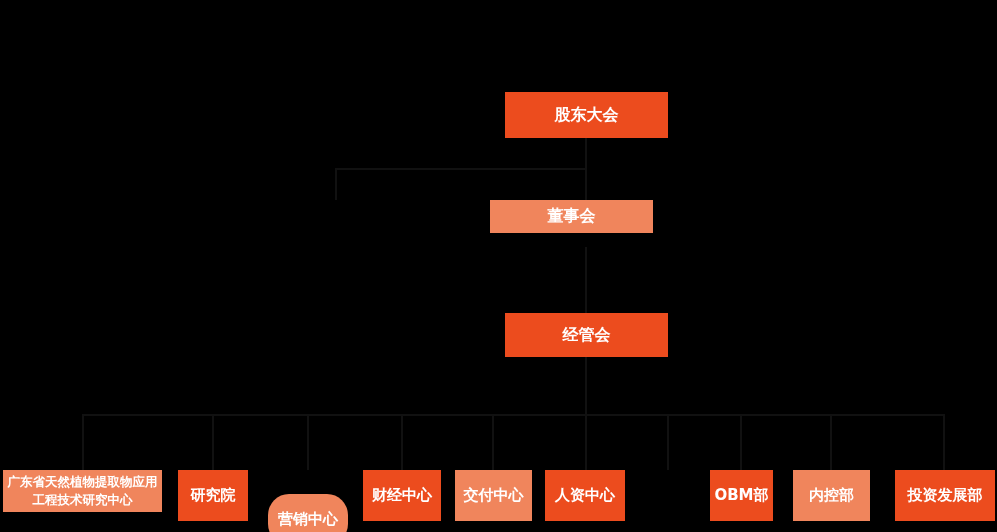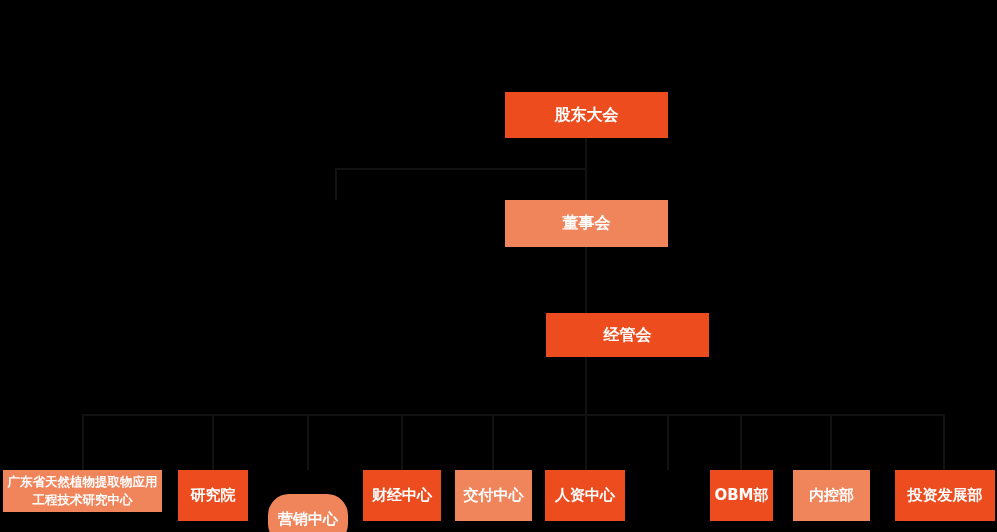--- a/index.html
+++ b/index.html
@@ -42,25 +42,25 @@
 <div class="stage">
 
   <div class="redacted" style="left:120px;top:21px;width:749px;height:38px;"></div>
 
   <div class="node primary" style="left:505px;top:92px;width:163px;height:46px;">股东大会</div>
 
   <div class="line" style="left:585px;top:138px;width:2px;height:62px;"></div>
   <div class="line" style="left:335px;top:168px;width:252px;height:2px;"></div>
   <div class="line" style="left:335px;top:168px;width:2px;height:32px;"></div>
 
-  <div class="node secondary" style="left:505px;top:200px;width:163px;height:47px;">董事会</div>
+  <div class="node secondary" style="left:490px;top:200px;width:163px;height:33px;">董事会</div>
 
   <div class="line" style="left:585px;top:247px;width:2px;height:66px;"></div>
 
-  <div class="node primary" style="left:505px;top:313px;width:163px;height:44px;margin-left:41px;">经管会</div>
+  <div class="node primary" style="left:505px;top:313px;width:163px;height:44px;">经管会</div>
 
   <div class="line" style="left:585px;top:357px;width:2px;height:113px;"></div>
   <div class="line" style="left:82px;top:414px;width:863px;height:2px;"></div>
 
   <div class="line" style="left:82px;top:414px;width:2px;height:56px;"></div>
   <div class="line" style="left:212px;top:414px;width:2px;height:56px;"></div>
   <div class="line" style="left:307px;top:414px;width:2px;height:56px;"></div>
   <div class="line" style="left:401px;top:414px;width:2px;height:56px;"></div>
   <div class="line" style="left:492px;top:414px;width:2px;height:56px;"></div>
   <div class="line" style="left:667px;top:414px;width:2px;height:56px;"></div>

